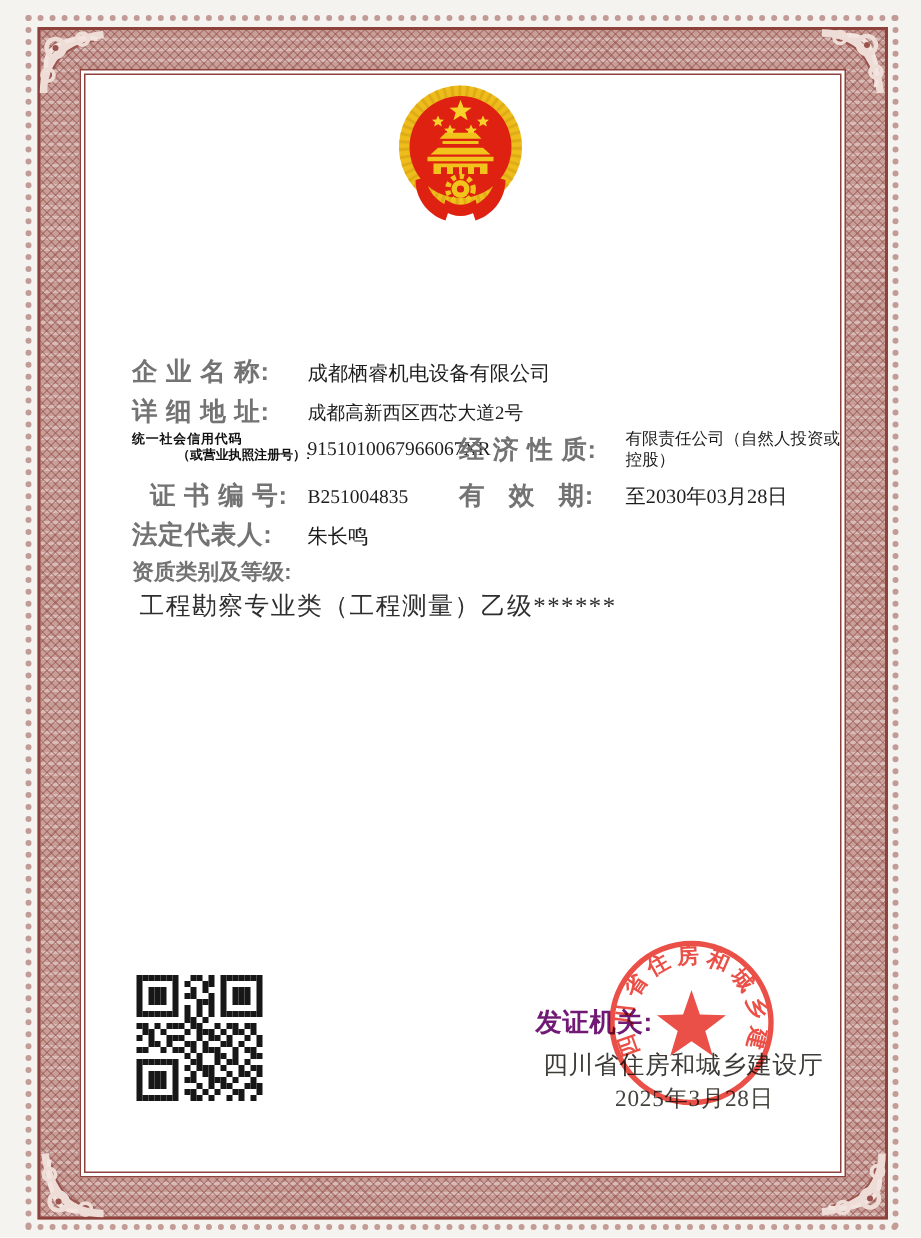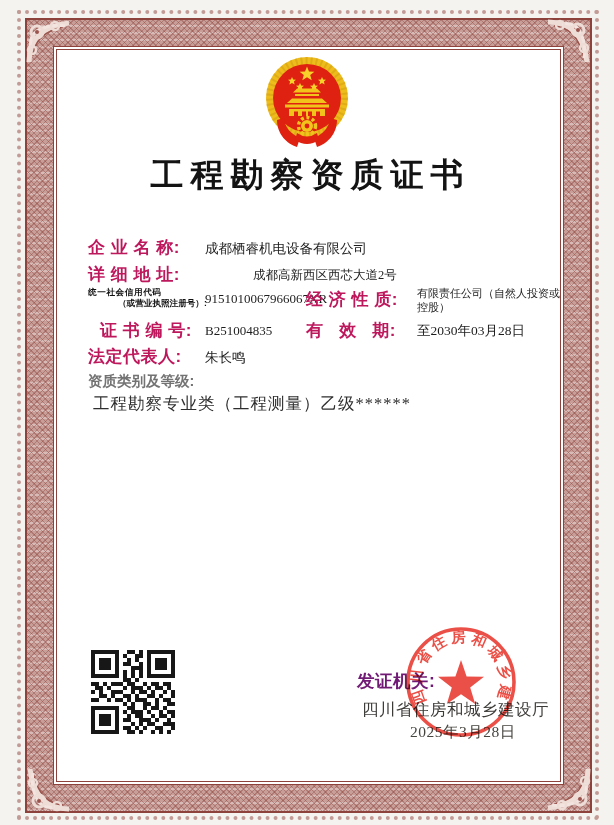--- a/index.html
+++ b/index.html
@@ -48,21 +48,21 @@
     position:absolute;left:0;right:0;top:153px;
     text-align:center;
     font-size:33px;font-weight:900;color:#131313;
     letter-spacing:7px;text-indent:7px;
     white-space:pre;
   }
 
   
   .lbl{
     position:absolute;
-    font-weight:800;color:#be185d;font-size:17px;
+    font-weight:800;color:#737373;font-size:17px;
     white-space:pre;letter-spacing:.5px;
   }
   .lbl-small{
     position:absolute;
     font-weight:800;color:#101010;font-size:8.6px;line-height:10.5px;
     white-space:pre;letter-spacing:.6px;
   }
   .val{
     position:absolute;
     font-family:"Liberation Serif","DejaVu Serif",serif;
@@ -182,27 +182,26 @@
     <circle cx="44" cy="70" r="6" fill="#f2c31b"></circle>
     <circle cx="44" cy="70" r="2.4" fill="#de2110"></circle>
 
     <g fill="#de2110">
       <path d="M14 64 C14 78 24 88 34 91 L37 82 C28 78 22 72 21 62 Z"></path>
       <path d="M74 64 C74 78 64 88 54 91 L51 82 C60 78 66 72 67 62 Z"></path>
       <path d="M32 84 Q44 92 56 84 L54 77 Q44 84 34 77 Z"></path>
     </g>
   </svg>
 
-  <div class="title">工程勘察资质证书</div>
 
   <div class="lbl" style="left:88px;top:236px;">企 业 名 称:</div>
   <div class="val" style="left:205px;top:240px;">成都栖睿机电设备有限公司</div>
 
   <div class="lbl" style="left:88px;top:263px;">详 细 地 址:</div>
-  <div class="val" style="left:205px;top:267px;font-size:12.5px;margin-left:48px;">成都高新西区西芯大道2号</div>
+  <div class="val" style="left:205px;top:267px;font-size:12.5px;">成都高新西区西芯大道2号</div>
 
   <div class="lbl-small" style="left:88px;top:287px;text-align:right;">统一社会信用代码</div>
   <div class="lbl-small" style="left:88px;top:297.5px;letter-spacing:0;margin-left:30px;">（或营业执照注册号）:</div>
   <div class="val" style="left:205px;top:291px;font-size:13px;">9151010067966067XR</div>
 
   <div class="lbl" style="left:306px;top:288px;">经 济 性 质:</div>
   <div class="val val-sm" style="left:417px;top:287px;">有限责任公司（自然人投资或</div>
   <div class="val val-sm" style="left:417px;top:300.5px;">控股）</div>
 
   <div class="lbl" style="left:100px;top:319px;">证 书 编 号:</div>

